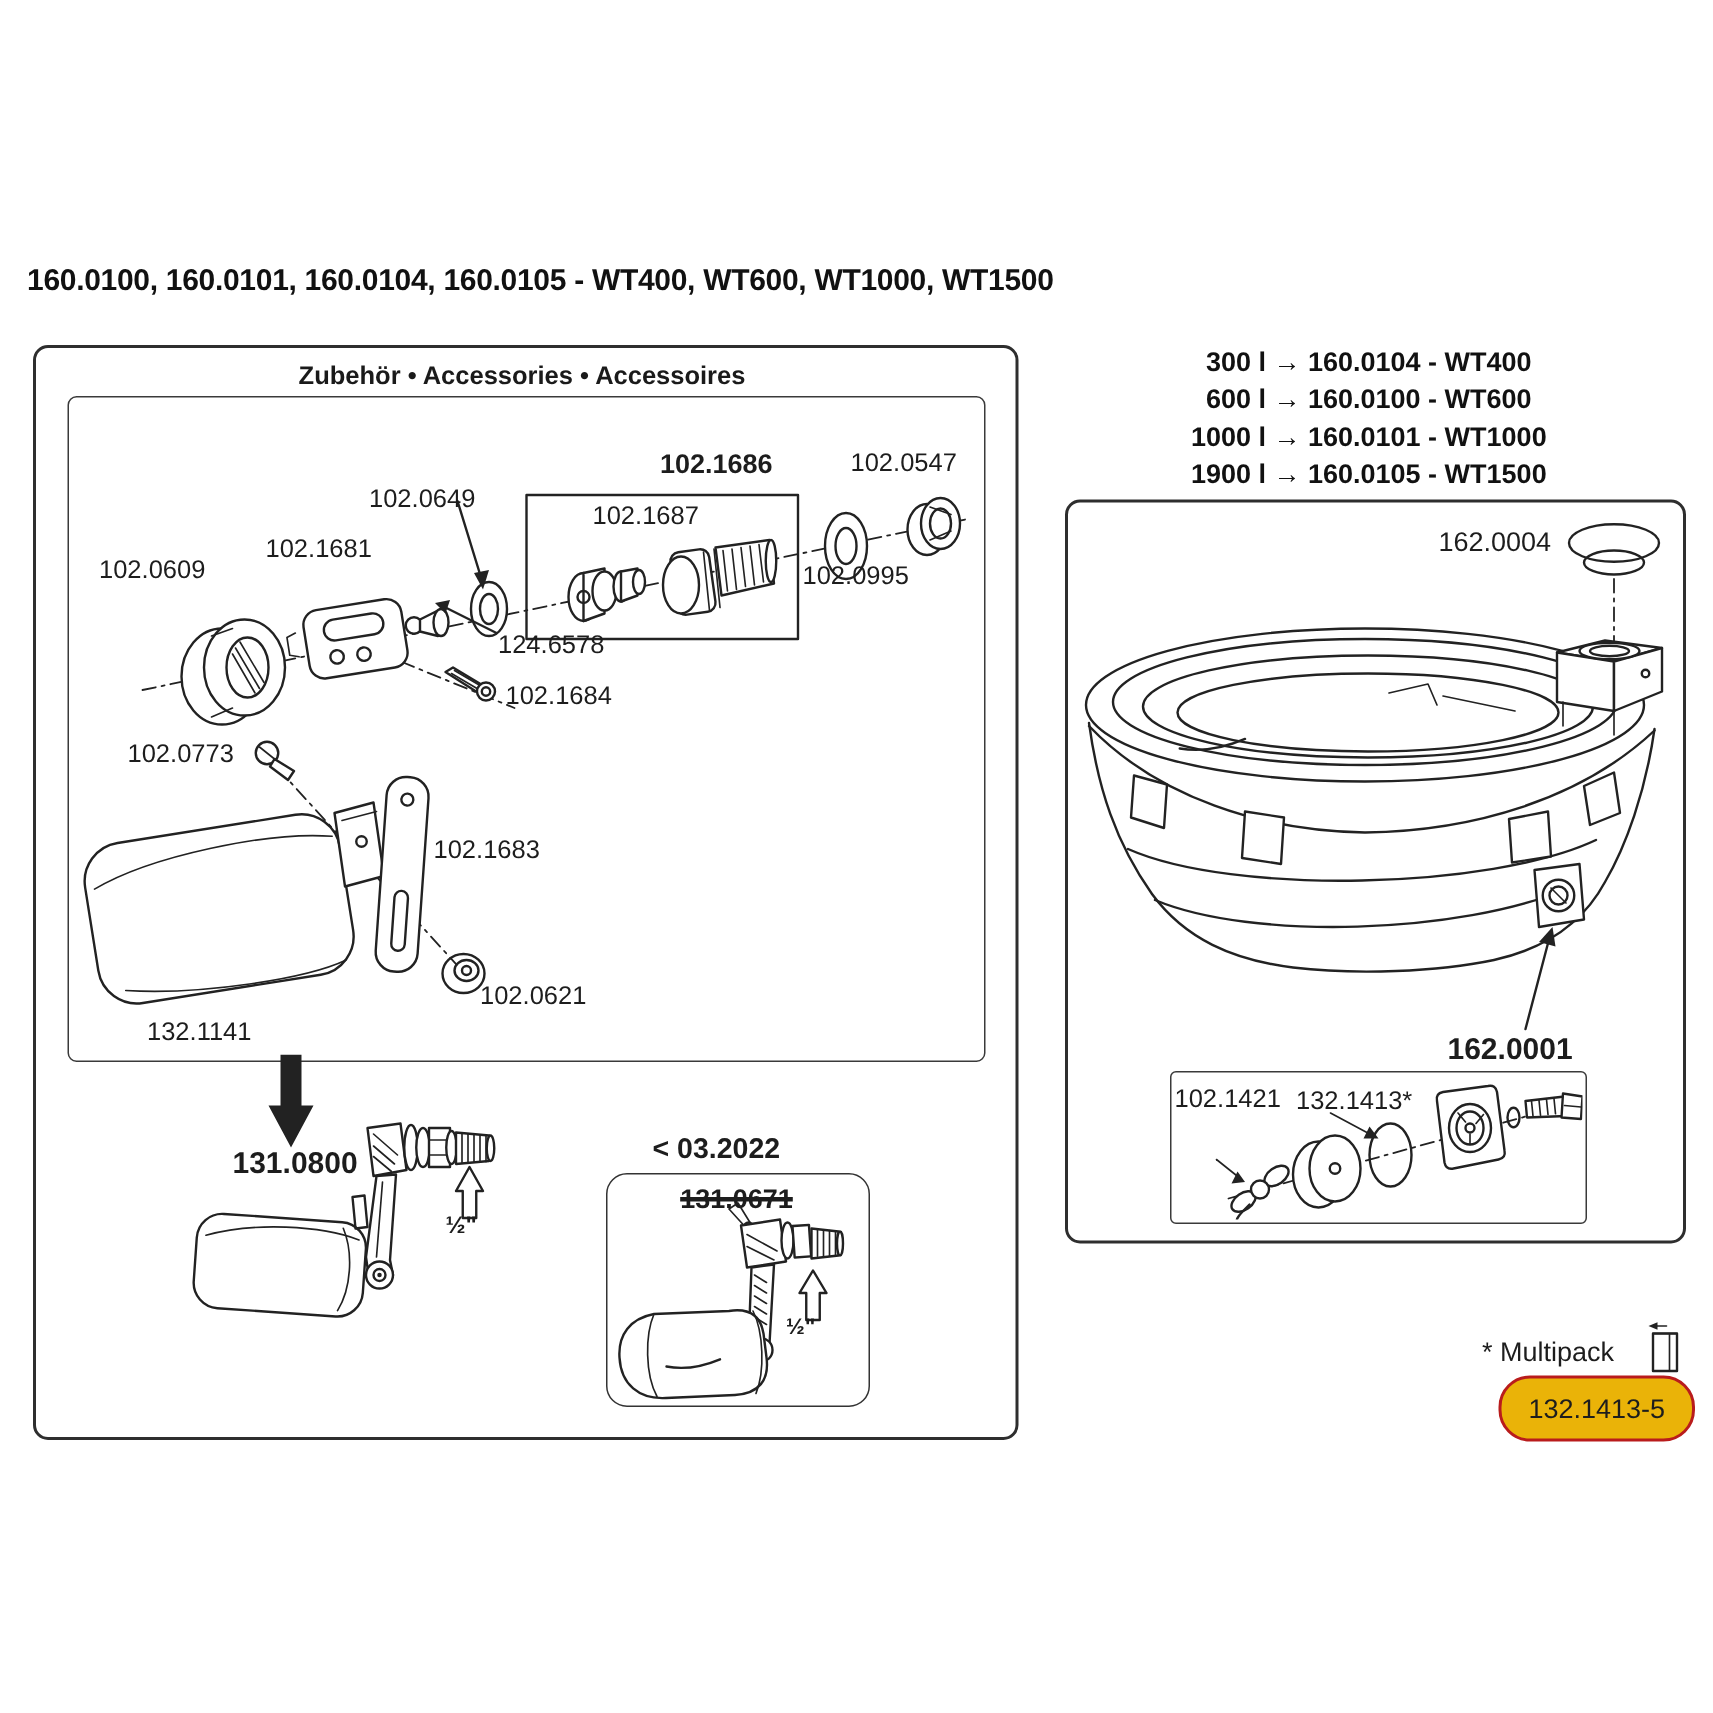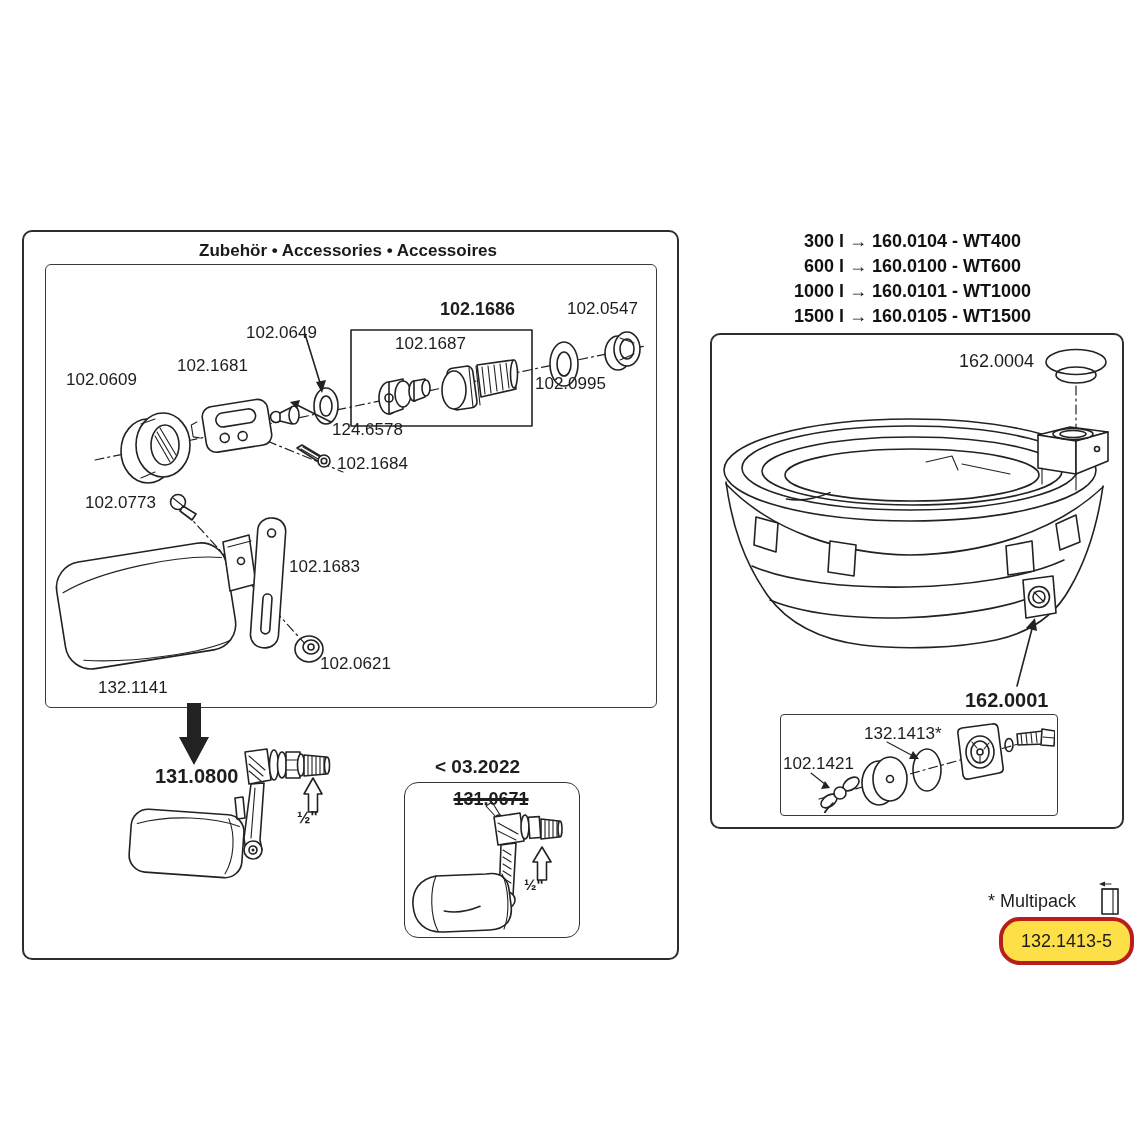--- a/index.html
+++ b/index.html
@@ -15,33 +15,34 @@
   .art *{stroke:#222;stroke-width:1.6;stroke-linejoin:round;stroke-linecap:round;fill:none;}
   .art .w{fill:#fff;}
   .art .blk{fill:#222;stroke:none;}
   .art .thin{stroke-width:1.1;}
   .art .dash{stroke-width:1.2;stroke-dasharray:9 4 2 4;}
   .art text{stroke:none;}
   .models{position:absolute;left:778px;top:229px;font-weight:bold;font-size:18px;color:#111;}
   .mrow{display:grid;grid-template-columns:66px 28px auto;height:25px;align-items:center;}
   .mcap{text-align:right;}
   .marr{text-align:center;}
-  .pill{position:absolute;left:999px;top:917px;width:127px;height:40px;border:4px solid #b91c1c;
+  .pill{position:absolute;left:999px;top:917px;width:127px;height:40px;border:2px solid #b91c1c;
         border-radius:21px;display:flex;align-items:center;justify-content:center;
-        font-size:18px;color:#1d1d1d;background:#fde047;}
+        font-size:18px;color:#1d1d1d;background:#eab308;}
   .title{position:absolute;left:18px;top:176px;font-size:20px;font-weight:bold;color:#111;
          letter-spacing:-0.2px;}
   .header{position:absolute;left:22px;top:241px;width:652px;text-align:center;
           font-size:17px;font-weight:bold;color:#1a1a1a;}
 </style>
 </head>
 <body>
 
 <div class="page">
 
+  <div class="title">160.0100, 160.0101, 160.0104, 160.0105 - WT400, WT600, WT1000, WT1500</div>
 
   <div class="box" style="left:22px;top:230px;width:653px;height:726px;"></div>
   <div class="header">Zubehör • Accessories • Accessoires</div>
   <div class="innerbox" style="left:45px;top:264px;width:610px;height:442px;"></div>
 
   <svg class="art" style="left:45px;top:264px;" width="610" height="442" viewBox="0 0 610 442">
     <path class="dash" d="M50,196 L600,82"></path>
     <path class="dash" d="M205,170 L298,208"></path>
     <path class="dash" d="M140,248 L262,382"></path>
 
@@ -237,21 +238,21 @@
       <span class="mcap">600 l</span>
       <span class="marr">→</span>
       <span>160.0100 - WT600</span>
     </div>
     <div class="mrow">
       <span class="mcap">1000 l</span>
       <span class="marr">→</span>
       <span>160.0101 - WT1000</span>
     </div>
     <div class="mrow">
-      <span class="mcap">1500 l</span>
+      <span class="mcap">1900 l</span>
       <span class="marr">→</span>
       <span>160.0105 - WT1500</span>
     </div>
   </div>
 
   <div class="box" style="left:710px;top:333px;width:410px;height:492px;"></div>
 
   <svg class="art" style="left:712px;top:334px;" width="408" height="490" viewBox="0 0 408 490">
     <g>
       <ellipse cx="364" cy="41" rx="20" ry="8" fill="#c9c9c9"></ellipse>
@@ -328,21 +329,21 @@
       <path class="thin" d="M240,19 l1,10 M245,18.5 l1,10 M250,18 l1,10 M255,17.5 l1,10"></path>
       <path class="w" d="M261,14 L274,16 L273,31 L260,30 Z"></path>
       <path class="thin" d="M262,22 L273,23"></path>
     </g>
     <path class="thin" d="M106,27 L134,42"></path>
       <path class="blk" d="M138,44 L128,44 L132,36 Z"></path>
     <path class="thin" d="M30,58 L45,70"></path>
       <path class="blk" d="M49,73 L40,74 L44,66 Z"></path>
   </svg>
   <div class="lbl" style="left:864px;top:725px;">132.1413*</div>
-  <div class="lbl" style="left:783px;top:755px;">102.1421</div>
+  <div class="lbl" style="left:783px;top:724px;">102.1421</div>
 
   <div class="lbl" style="left:988px;top:892px;font-size:18px;">* Multipack</div>
   <svg class="art" style="left:1094px;top:880px;" width="28" height="36" viewBox="0 0 28 36">
     <rect class="w" x="8" y="9" width="16" height="25"></rect>
     <path class="thin" d="M8,9 L24,9 M19,9 L19,34"></path>
     <path class="thin" d="M17,4 L9,4"></path>
     <path class="blk" d="M5,4 L11,1.5 L11,6.5 Z"></path>
   </svg>
   <div class="pill">132.1413-5</div>
 

